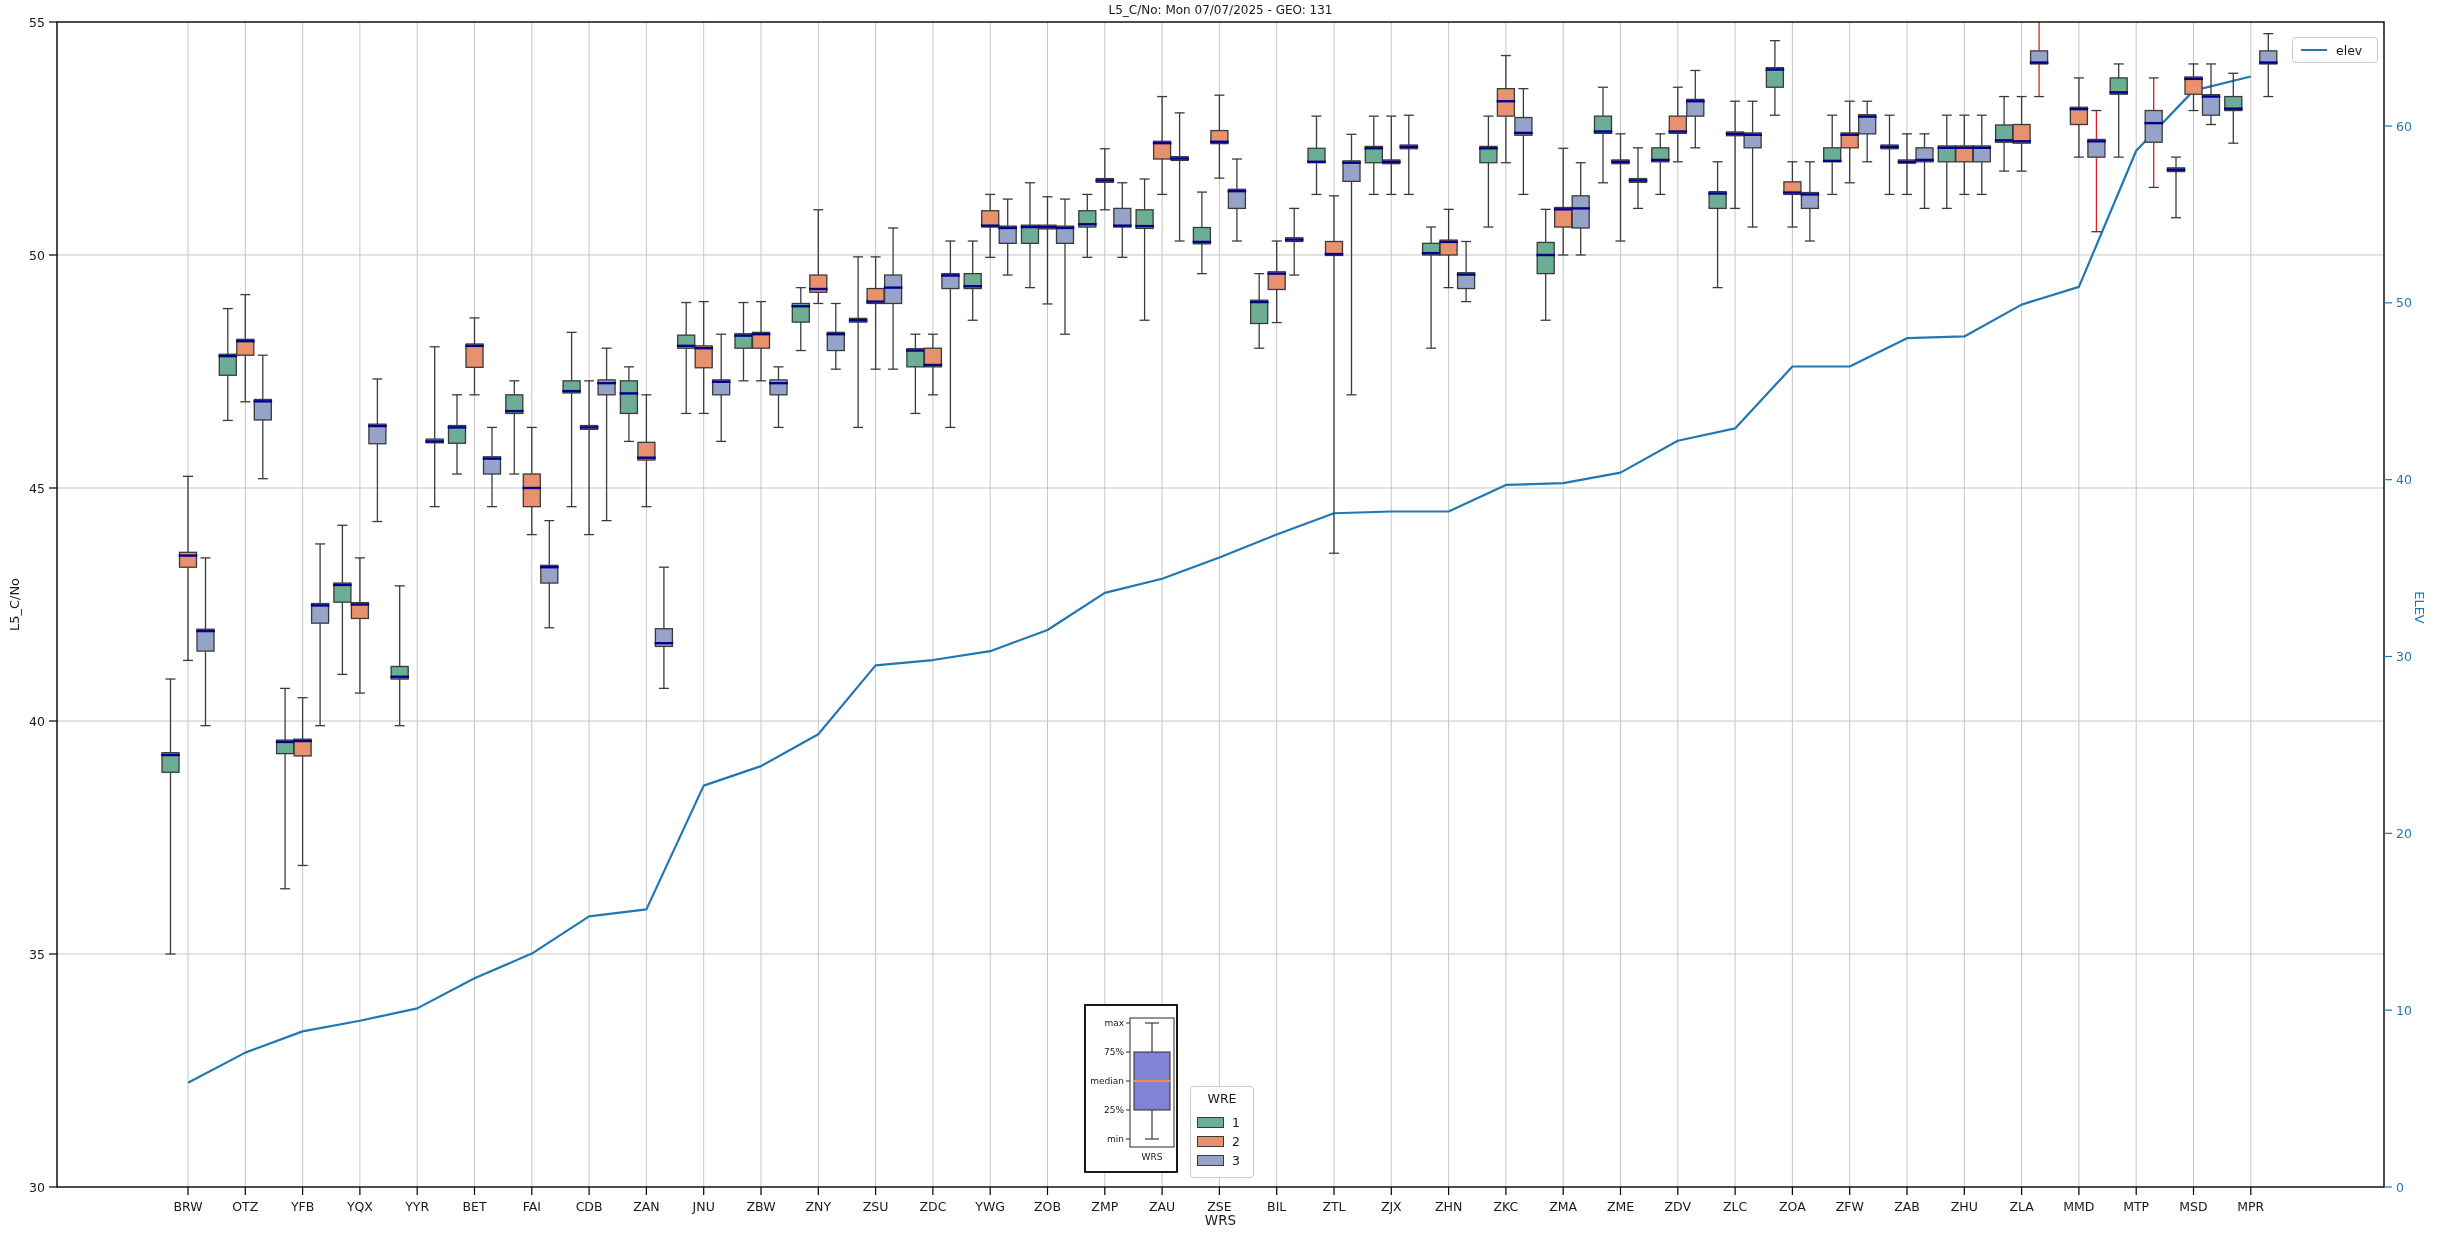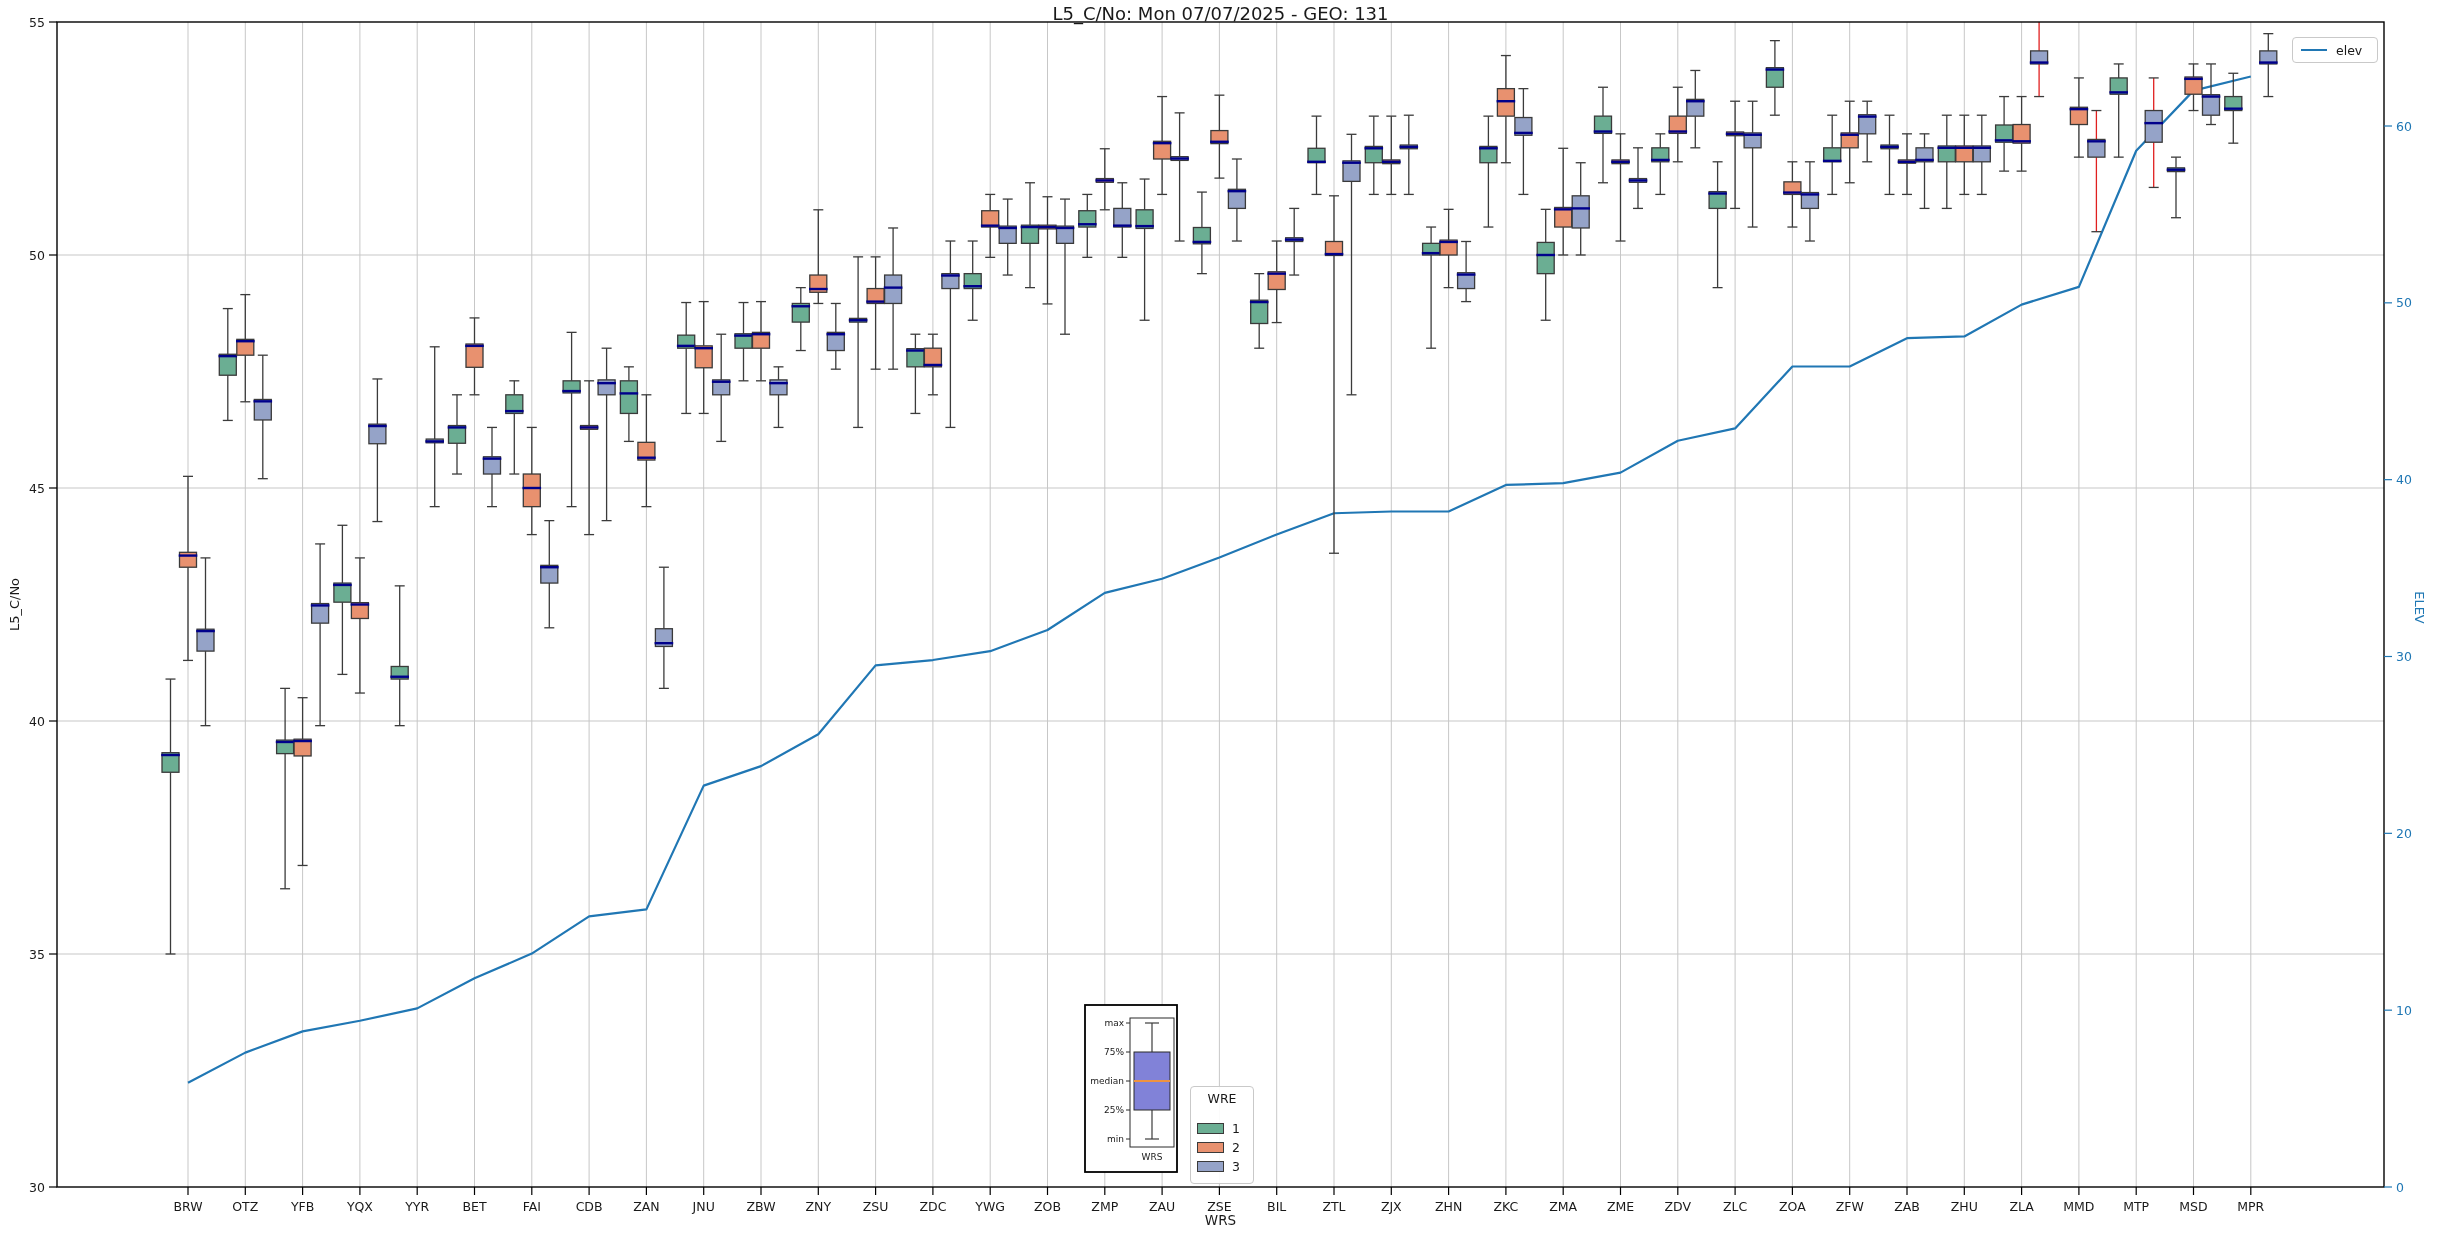--- a/index.html
+++ b/index.html
@@ -1,27 +1,27 @@
 <!DOCTYPE html>
 <html><head>
 <meta charset="utf-8">
 <style>
   html,body{margin:0;padding:0;background:#fff;}
   body{width:2438px;height:1240px;font-family:"DejaVu Sans","Liberation Sans",sans-serif;}
   .fig{position:relative;width:2438px;height:1240px;background:#fff;overflow:hidden;}
   svg{position:absolute;left:0;top:0;}
-  .title{position:absolute;left:57px;top:3px;width:2327px;text-align:center;font-size:18px;color:#191919;}
+  .title{position:absolute;left:57px;top:3px;width:2327px;text-align:center;font-size:12px;color:#191919;}
   .ylabel-left{position:absolute;left:-36px;top:597px;width:100px;text-align:center;font-size:13px;color:#191919;transform:rotate(-90deg);}
   .ylabel-right{position:absolute;left:2369px;top:600px;width:100px;text-align:center;font-size:13px;color:#1f77b4;transform:rotate(90deg);}
   .xlabel{position:absolute;left:57px;top:1212px;width:2327px;text-align:center;font-size:13.5px;color:#191919;}
   .legend-elev{position:absolute;left:2292px;top:37px;width:86px;height:26px;border:1px solid #c9c9c9;border-radius:4px;background:rgba(255,255,255,.9);display:flex;align-items:center;gap:9px;padding:0 8px;box-sizing:border-box;}
   .legend-elev .line{display:inline-block;width:26px;height:0;border-top:2.2px solid #2077b4;}
   .legend-elev .lbl{font-size:12.5px;color:#191919;}
   .legend-wre{position:absolute;left:1190px;top:1086px;width:64px;border:1px solid #c9c9c9;border-radius:4px;background:rgba(255,255,255,.92);padding:4px 6px 5px 6px;box-sizing:border-box;}
-  .legend-wre .lt{font-size:12.5px;color:#191919;text-align:center;margin-bottom:15px;}
+  .legend-wre .lt{font-size:12.5px;color:#191919;text-align:center;margin-bottom:9px;}
   .legend-wre .row{display:flex;align-items:center;gap:8px;margin:4px 0;}
   .legend-wre .sw{display:inline-block;width:27px;height:11px;border:1px solid #3a3a3a;box-sizing:border-box;}
   .legend-wre .rl{font-size:12.5px;color:#191919;}
 </style>
 </head>
 <body>
 
 <div class="fig">
   <svg id="plot" width="2438" height="1240">
       <rect x="0" y="0" width="2438" height="1240" fill="#ffffff"></rect>

